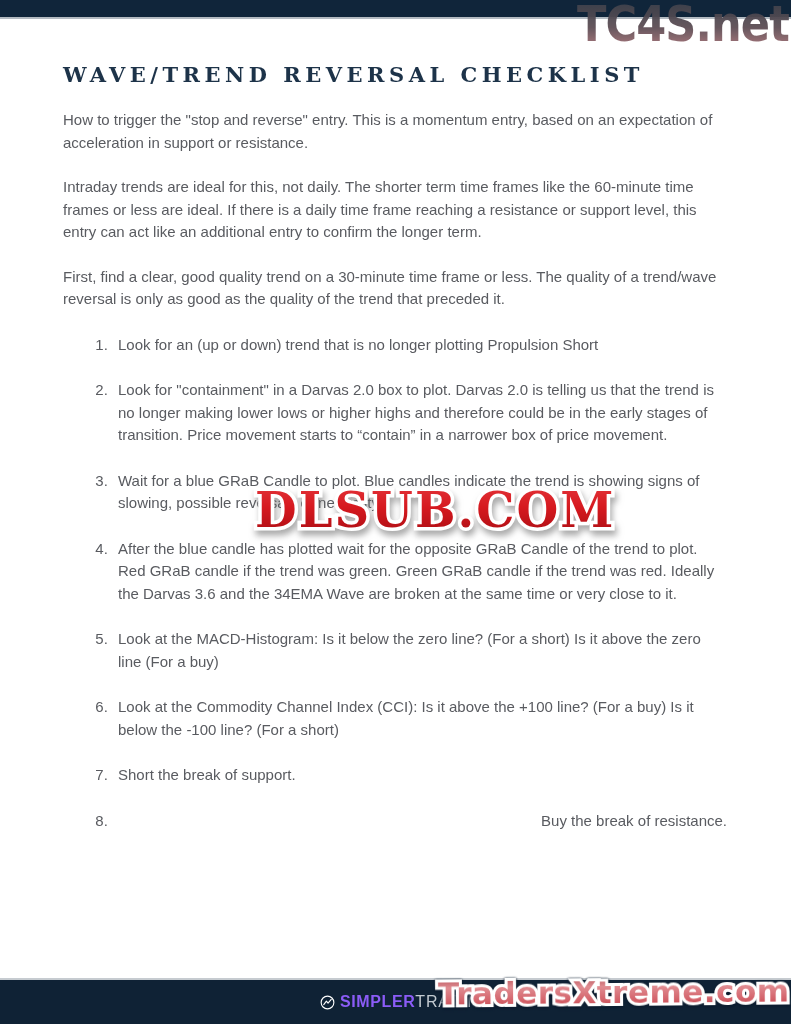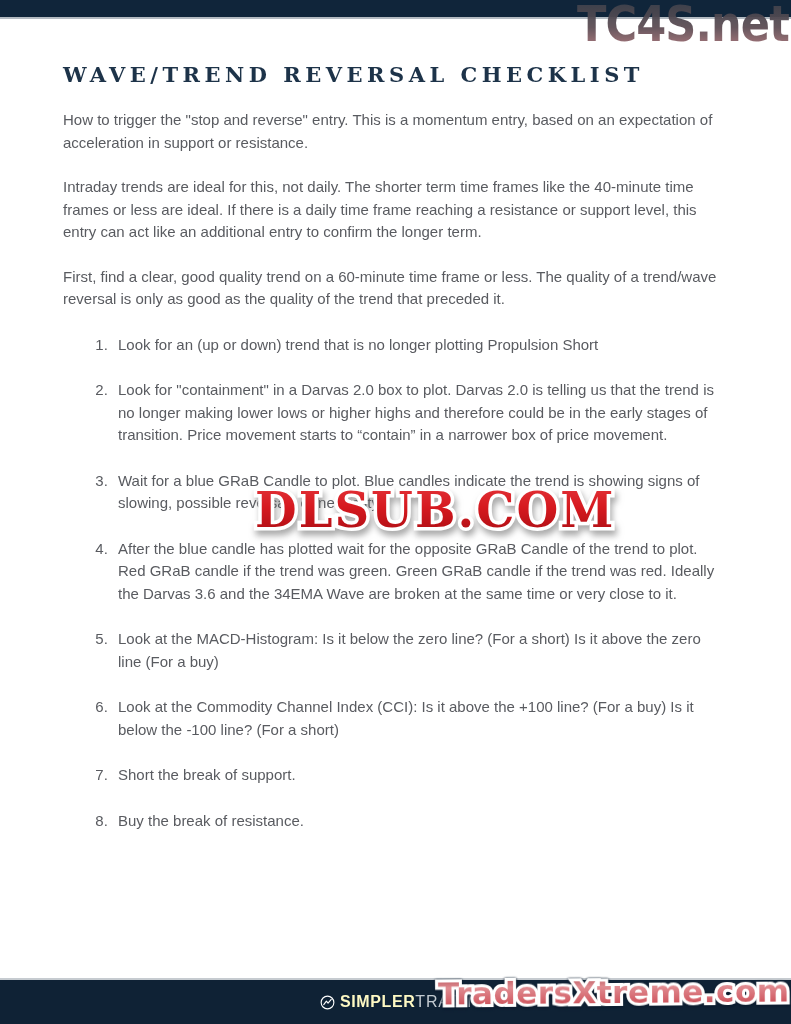--- a/index.html
+++ b/index.html
@@ -69,21 +69,21 @@
   .para { margin-top: 22px; }
   .checklist {
     margin-top: 23px;
     padding-left: 49px;
     list-style: decimal;
   }
   .checklist li {
     margin-bottom: 23px;
     padding-left: 6px;
   }
-  .checklist li:last-child { margin-bottom: 0; }
+  .checklist li:last-child { margin-bottom: 0; text-align: right; }
 
   
   .wm-dlsub {
     position: absolute;
     left: 255px;
     top: 482px;
     z-index: 30;
     font-family: "DejaVu Serif", serif;
     font-weight: bold;
     font-size: 48px;
@@ -121,21 +121,21 @@
     top: 13px;
     display: flex;
     align-items: center;
     gap: 5px;
     color: #ffffff;
   }
   .brand .brand-bold {
     font-weight: bold;
     font-size: 16px;
     letter-spacing: 0.6px;
-    color: #fef9c3;
+    color: #8b5cf6;
   }
   .brand .brand-light {
     font-weight: normal;
     font-size: 16px;
     letter-spacing: 0.8px;
     color: #c3cbd2;
   }
   .brand sup {
     font-size: 7px;
     color: #c3cbd2;
@@ -179,22 +179,22 @@
 <div class="page">
 
   <div class="top-bar"></div>
 
   <div class="wm-tc4s">TC4S.net</div>
 
   <div class="content">
     <h1 class="title">WAVE/TREND REVERSAL CHECKLIST</h1>
 
     <p class="para">How to trigger the "stop and reverse" entry. This is a momentum entry, based on an expectation of acceleration in support or resistance.</p>
-    <p class="para">Intraday trends are ideal for this, not daily. The shorter term time frames like the 40-minute time frames or less are ideal. If there is a daily time frame reaching a resistance or support level, this entry can act like an additional entry to confirm the longer term.</p>
-    <p class="para">First, find a clear, good quality trend on a 60-minute time frame or less. The quality of a trend/wave reversal is only as good as the quality of the trend that preceded it.</p>
+    <p class="para">Intraday trends are ideal for this, not daily. The shorter term time frames like the 60-minute time frames or less are ideal. If there is a daily time frame reaching a resistance or support level, this entry can act like an additional entry to confirm the longer term.</p>
+    <p class="para">First, find a clear, good quality trend on a 30-minute time frame or less. The quality of a trend/wave reversal is only as good as the quality of the trend that preceded it.</p>
 
     <ol class="checklist">
       <li>Look for an (up or down) trend that is no longer plotting Propulsion Short</li>
       <li>Look for "containment" in a Darvas 2.0 box to plot. Darvas 2.0 is telling us that the trend is no longer making lower lows or higher highs and therefore could be in the early stages of transition. Price movement starts to “contain” in a narrower box of price movement.</li>
       <li>Wait for a blue GRaB Candle to plot. Blue candles indicate the trend is showing signs of slowing, possible reversals or neutrality.</li>
       <li>After the blue candle has plotted wait for the opposite GRaB Candle of the trend to plot. Red GRaB candle if the trend was green. Green GRaB candle if the trend was red. Ideally the Darvas 3.6 and the 34EMA Wave are broken at the same time or very close to it.</li>
       <li>Look at the MACD-Histogram: Is it below the zero line? (For a short) Is it above the zero line (For a buy)</li>
       <li>Look at the Commodity Channel Index (CCI): Is it above the +100 line? (For a buy) Is it below the -100 line? (For a short)</li>
       <li>Short the break of support.</li>
       <li>Buy the break of resistance.</li>

